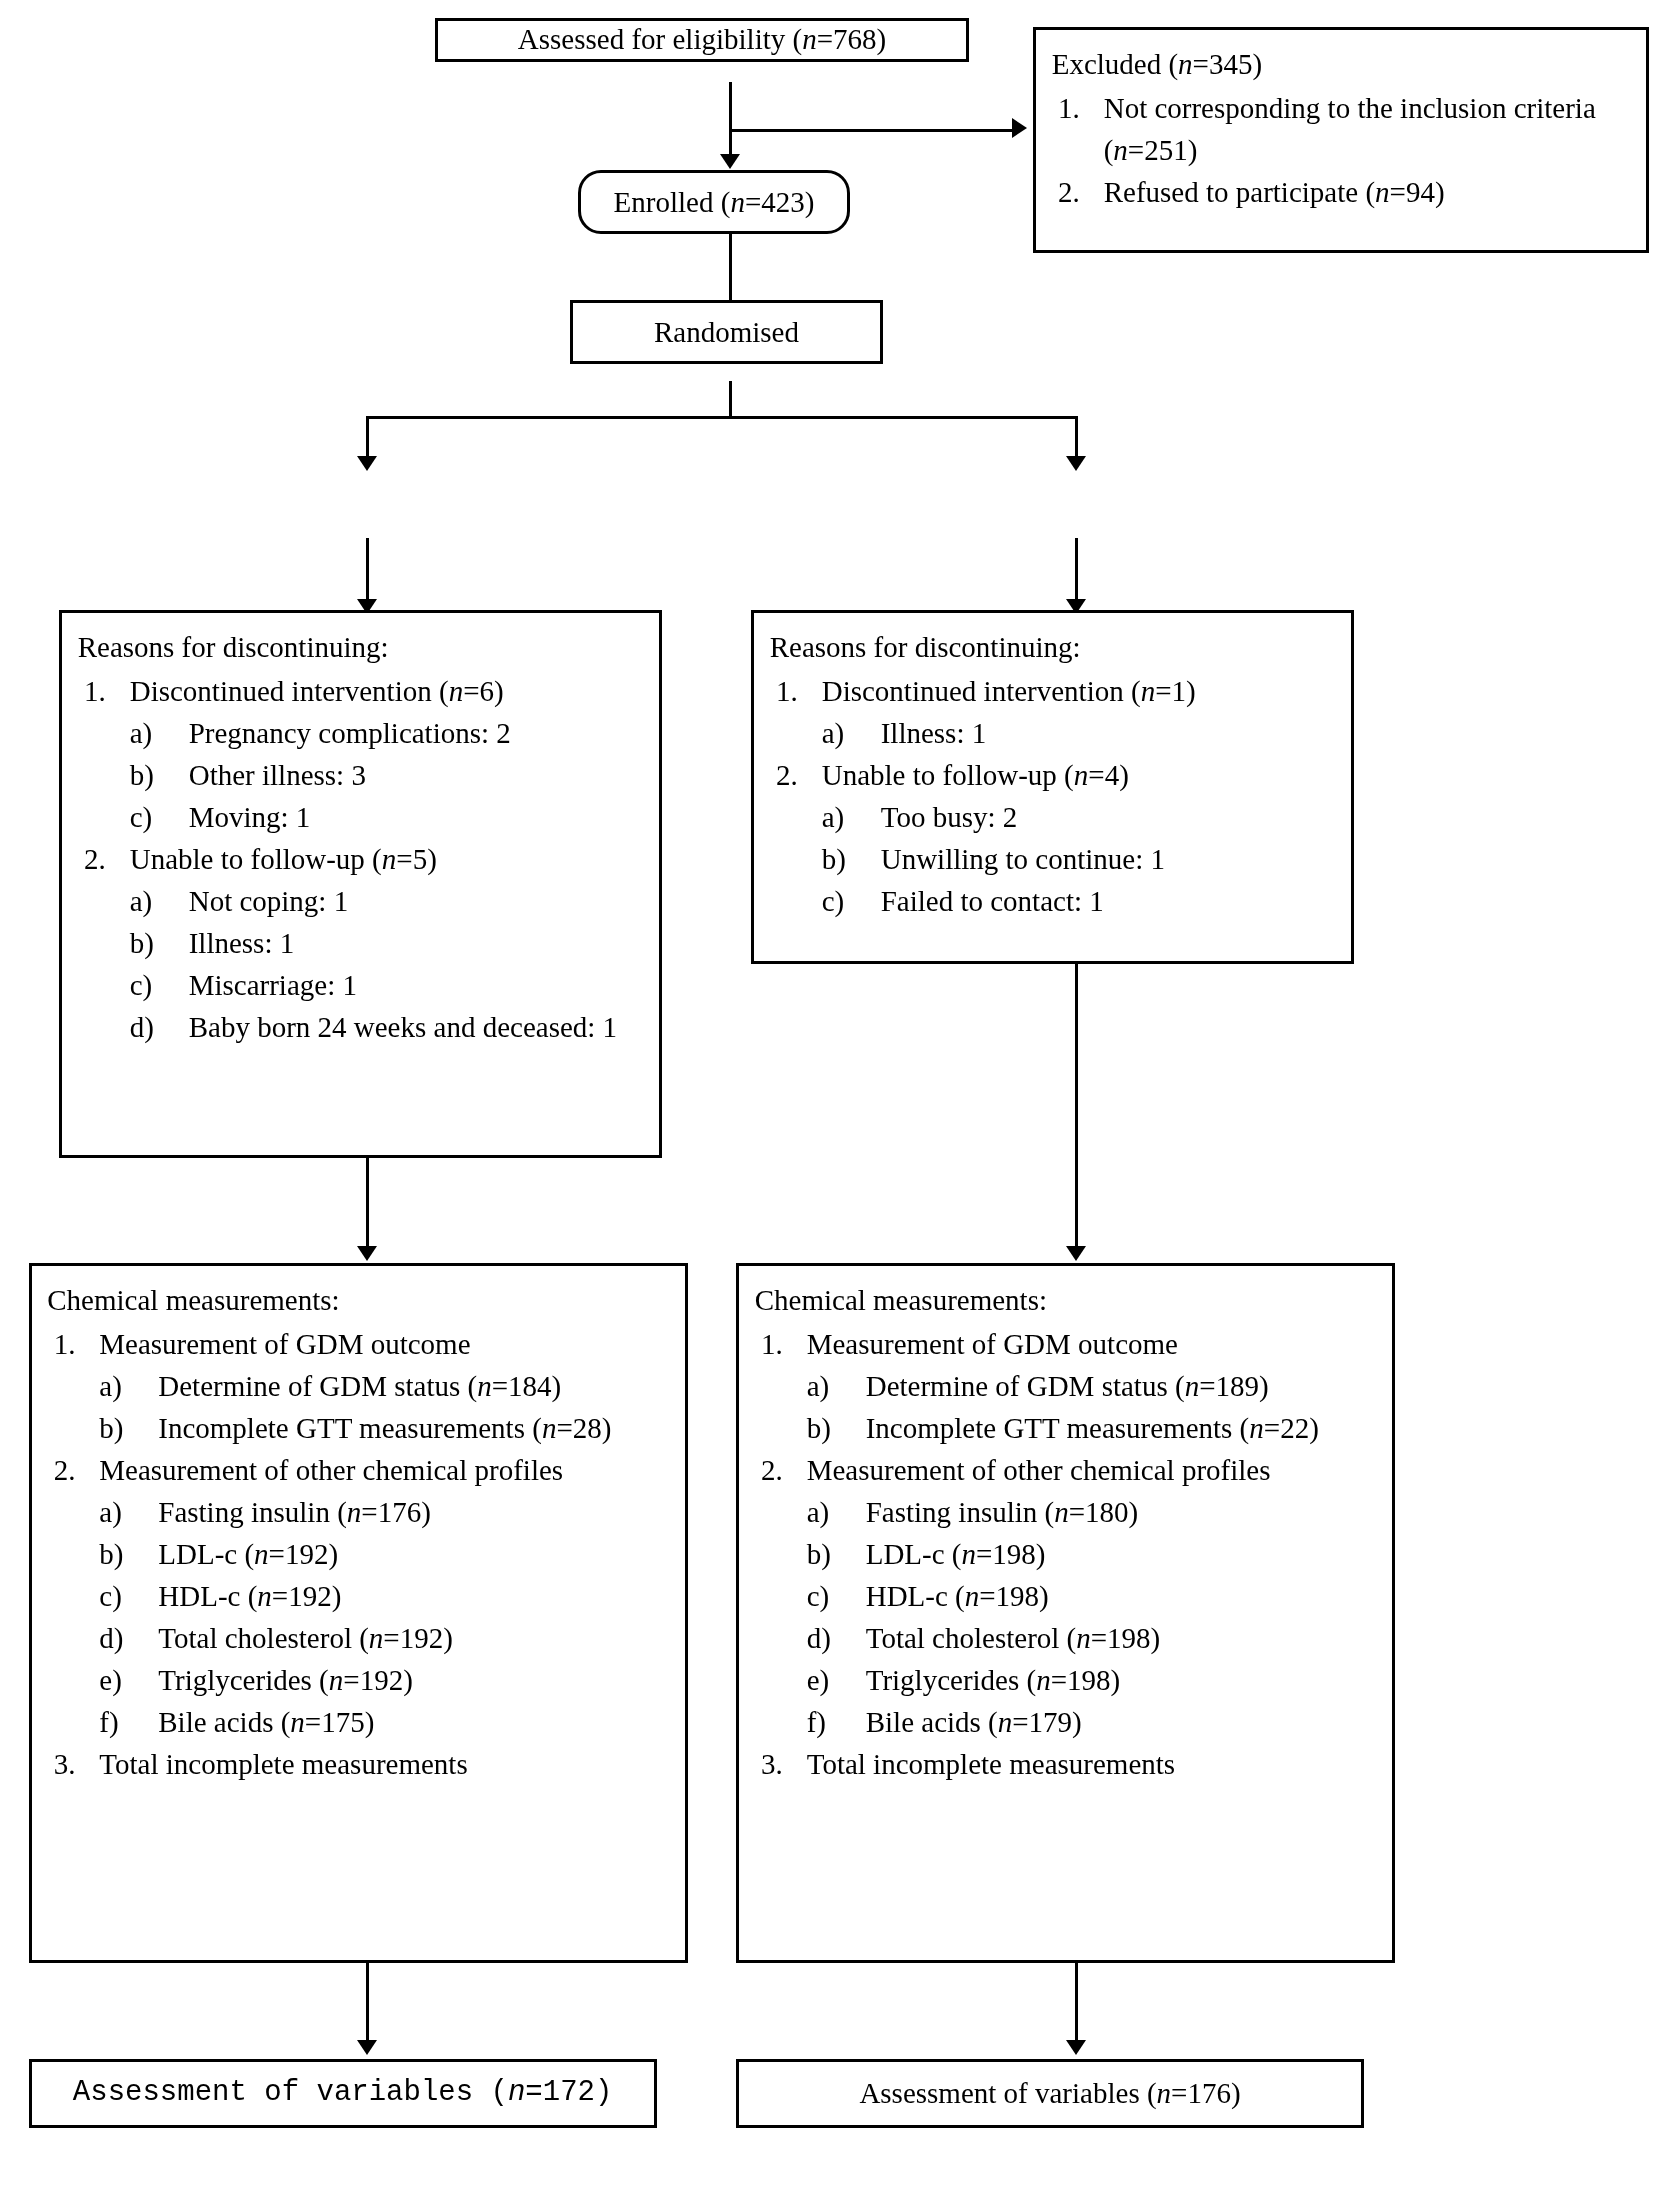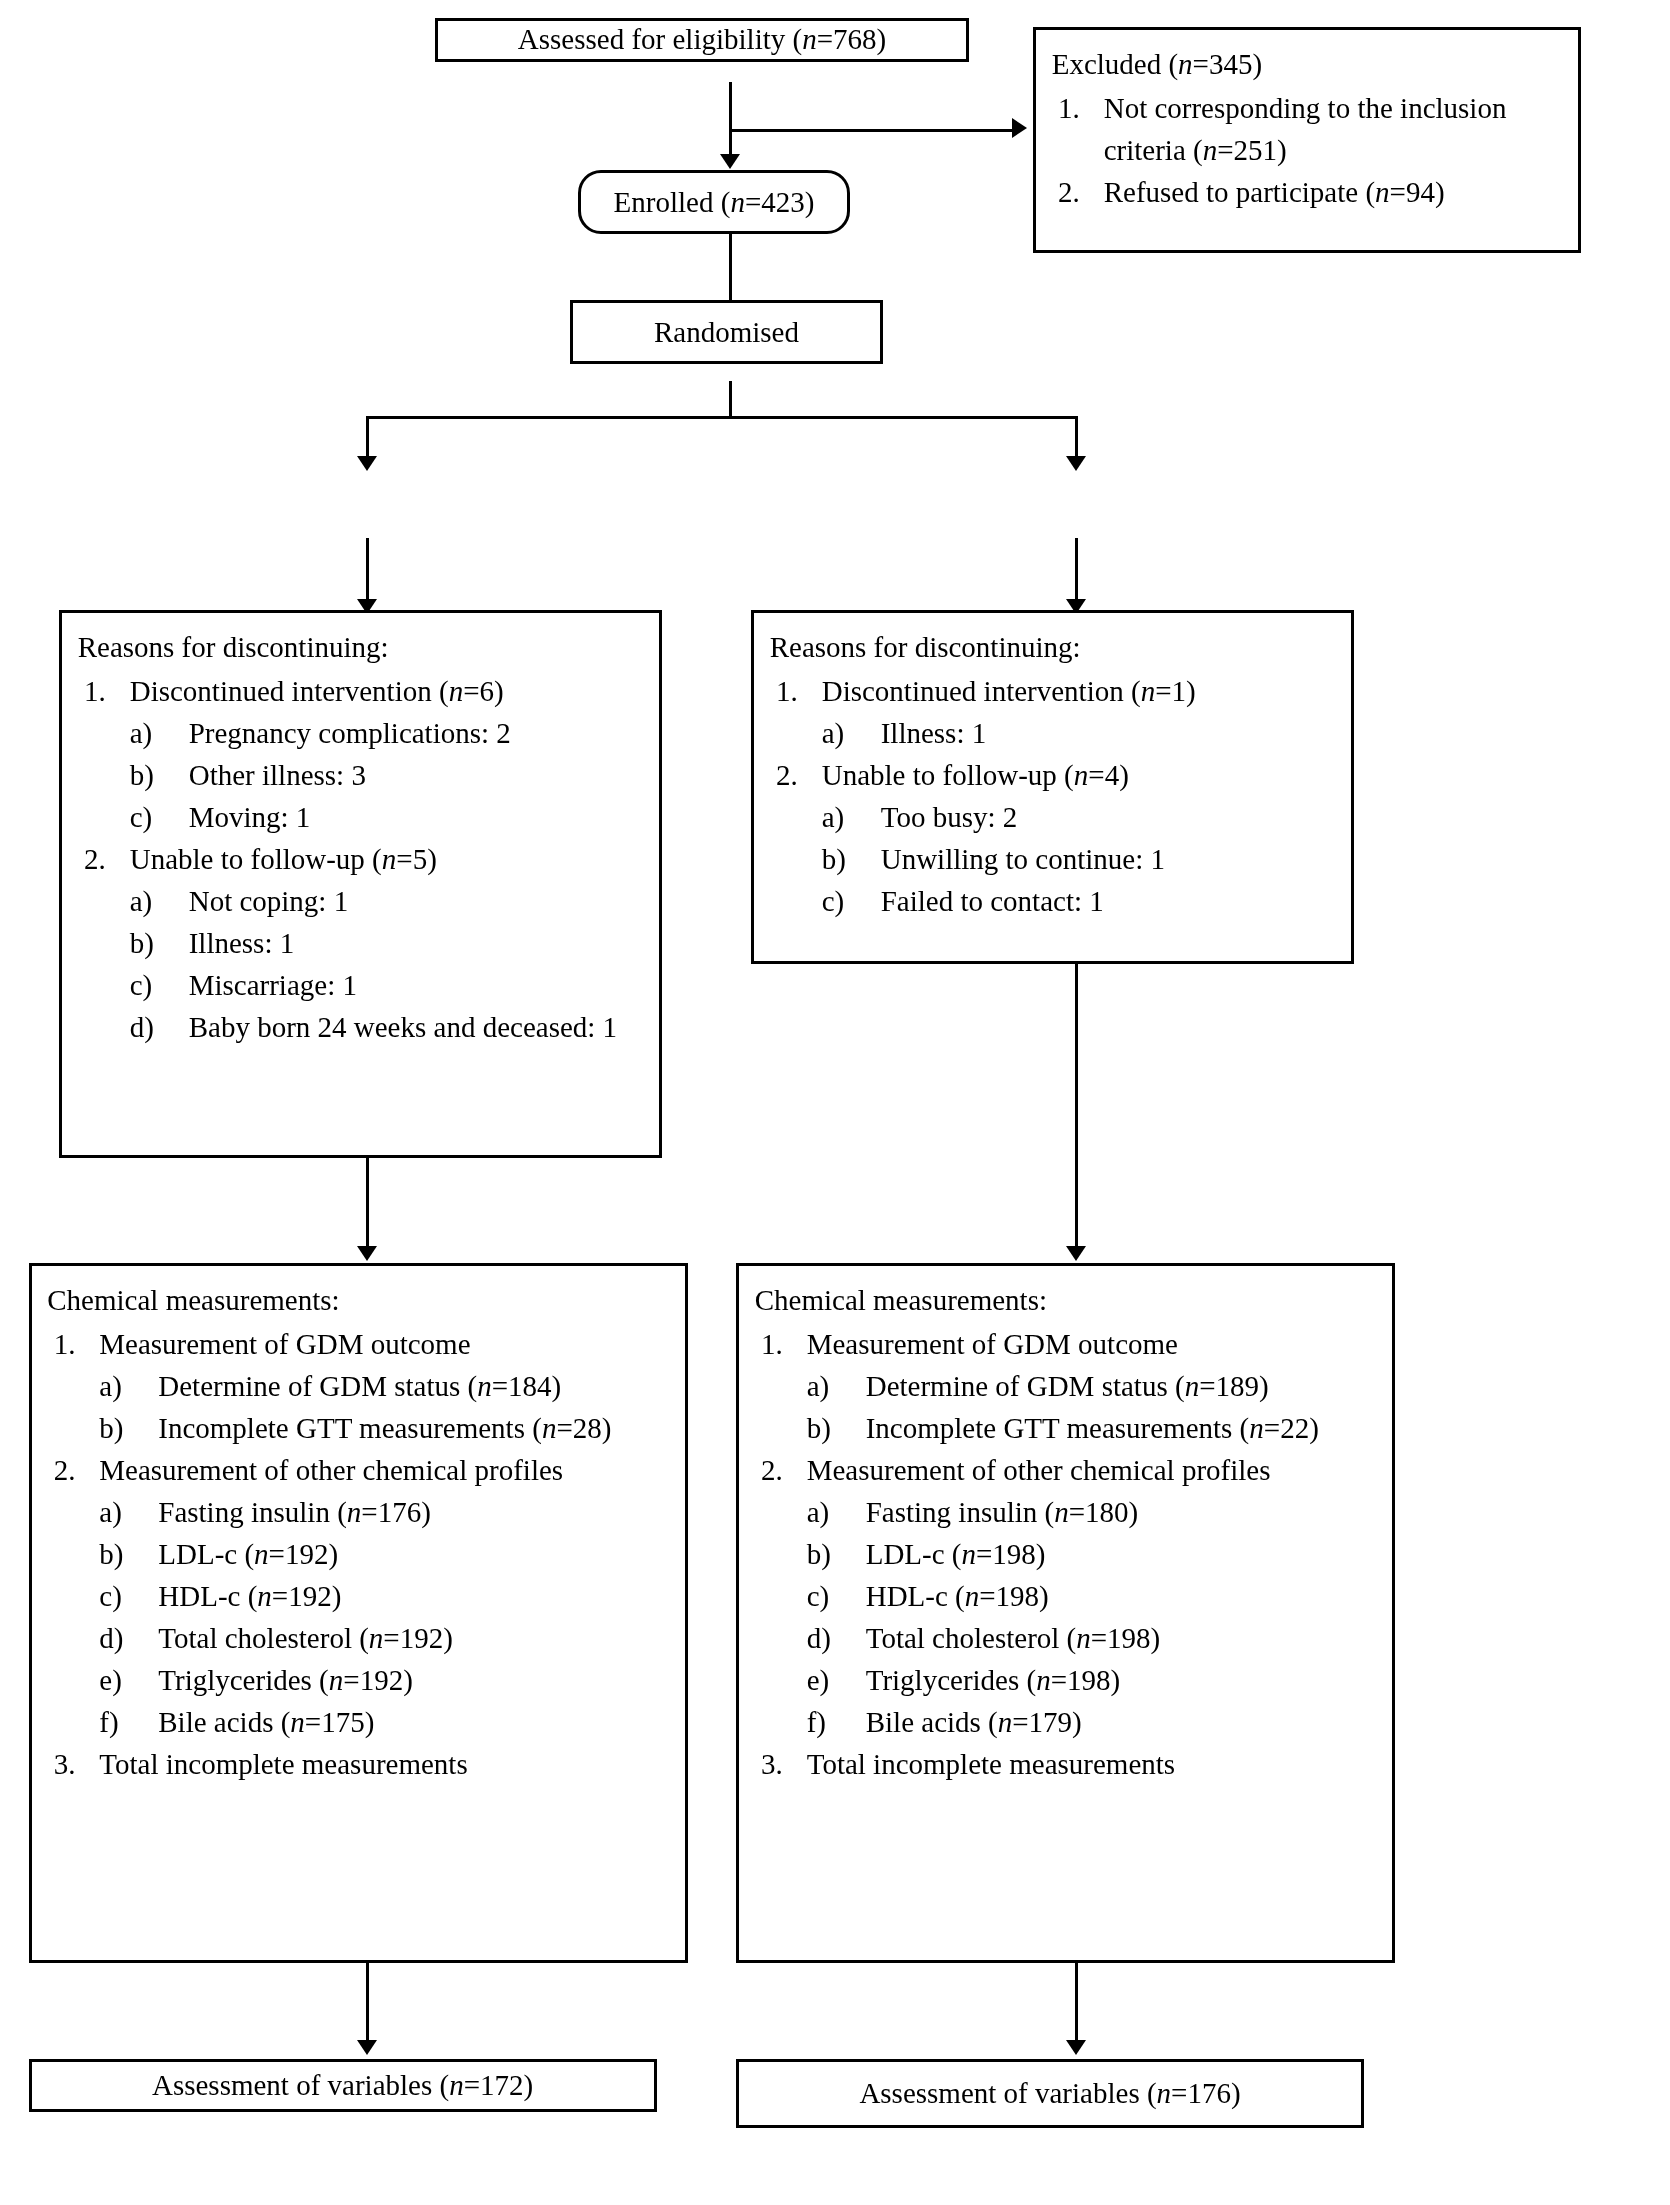--- a/index.html
+++ b/index.html
@@ -100,21 +100,21 @@
 </style>
 </head>
 <body>
 
 <div id="page">
 
   <div class="box center-box" style="left:435px; top:17.5px; width:534px; height:44px;">
     <span>Assessed for eligibility (<span class="it">n</span>=768)</span>
   </div>
 
-  <div class="box list-box" style="left:1033px; top:27px; width:548px; height:226px;">
+  <div class="box list-box" style="left:1033px; top:27px; width:616px; height:226px;">
     <span class="lead">Excluded (<span class="it">n</span>=345)</span>
     <ol class="lvl1">
       <li><span class="num">1.</span>Not corresponding to the inclusion criteria (<span class="it">n</span>=251)</li>
       <li><span class="num">2.</span>Refused to participate (<span class="it">n</span>=94)</li>
     </ol>
   </div>
 
   <div class="vline" style="left:729px; top:82px; height:78px;"></div>
   <div class="arrow-down" style="left:720px; top:154px;"></div>
 
@@ -234,21 +234,21 @@
       </li>
       <li><span class="num">3.</span>Total incomplete measurements</li>
     </ol>
   </div>
 
   <div class="vline" style="left:366px; top:1963px; height:87px;"></div>
   <div class="arrow-down" style="left:357px; top:2040px;"></div>
   <div class="vline" style="left:1075px; top:1963px; height:87px;"></div>
   <div class="arrow-down" style="left:1066px; top:2040px;"></div>
 
-  <div class="box center-box" style="left:28.6px; top:2059px; width:628px; height:53px;">
+  <div class="box center-box" style="left:28.6px; top:2059px; width:628px; height:69px;font-family:Liberation Mono, monospace;">
     <span>Assessment of variables (<span class="it">n</span>=172)</span>
   </div>
   <div class="box center-box" style="left:736px; top:2059px; width:628px; height:69px;">
     <span>Assessment of variables (<span class="it">n</span>=176)</span>
   </div>
 
 </div>
 
 
 </body></html>

